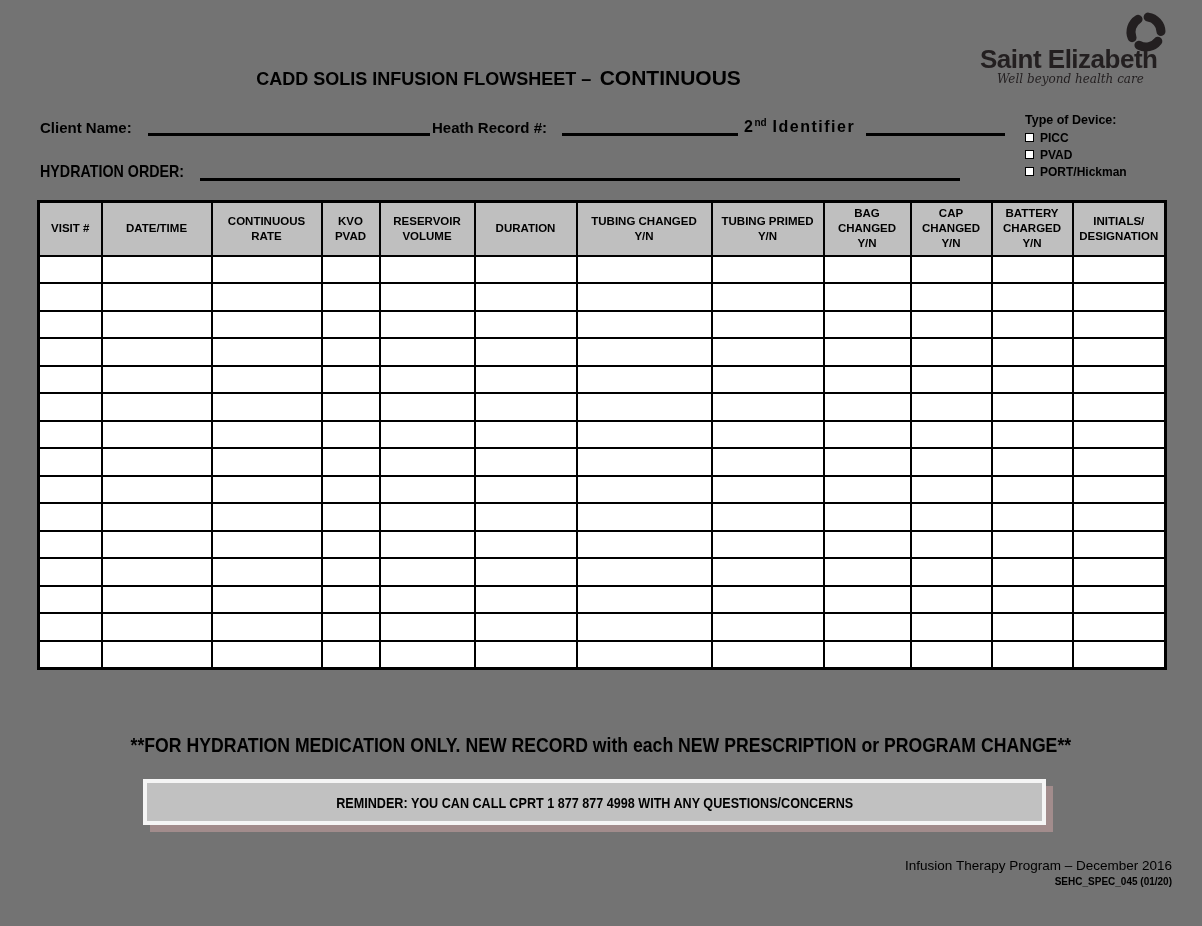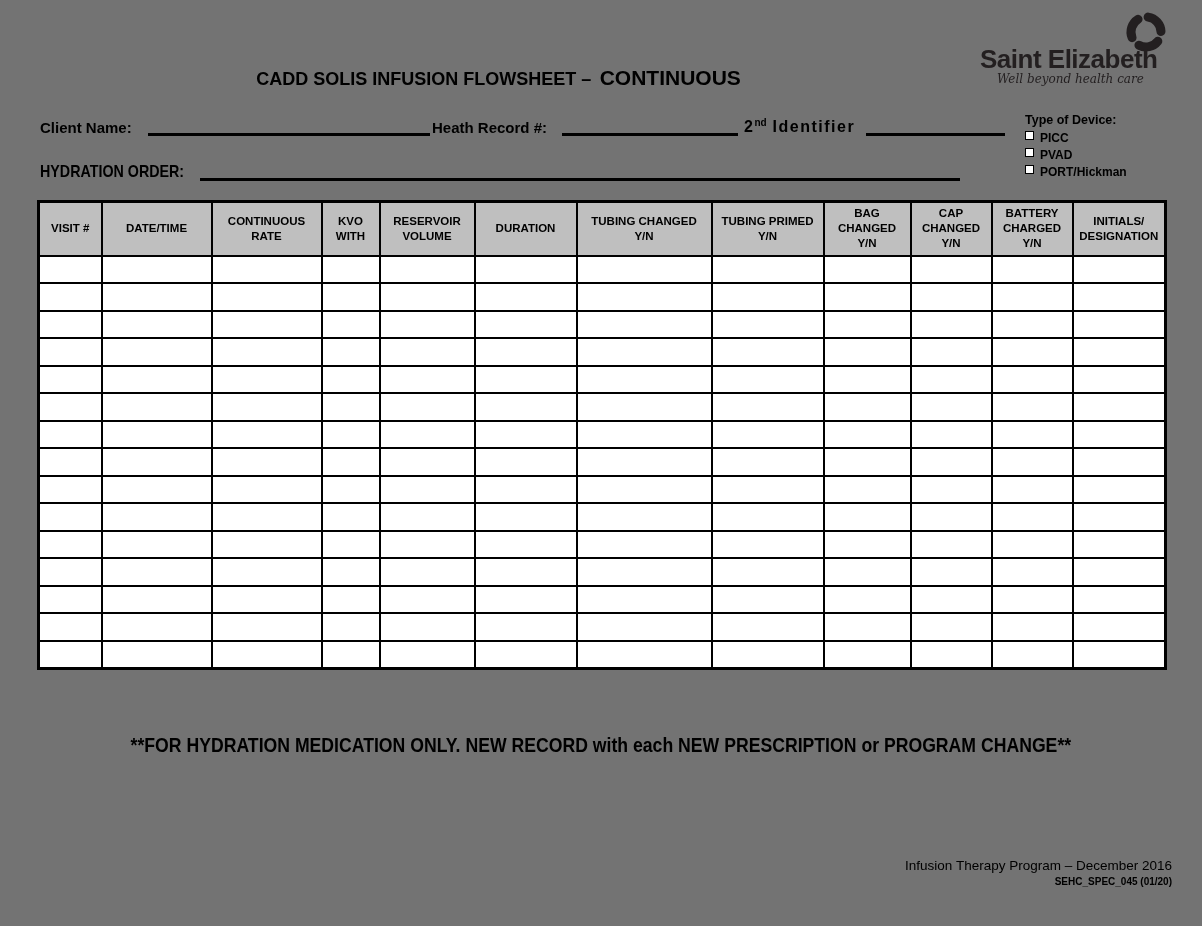--- a/index.html
+++ b/index.html
@@ -19,21 +19,21 @@
   .title-emph { font-size:21px; font-weight:bold; margin-left:4px; }
 
   
   .lbl { position:absolute; font-weight:bold; font-size:15px; white-space:nowrap; }
   .fill-line { position:absolute; height:3px; background:#000; }
   .id-label { letter-spacing:1.5px; font-size:16px; }
   .id-label sup { font-size:10px; letter-spacing:0;margin-top:32px; }
 
   .device-block { position:absolute; left:1025px; top:113px; width:165px; }
   .device-title { font-size:12.5px; font-weight:bold; }
-  .device-option { display:flex; align-items:flex-start; margin-top:4px; height:13px; }
+  .device-option { display:flex; align-items:center; margin-top:4px; height:13px; }
   .checkbox { width:9px; height:9px; border:1.5px solid #000; background:#fff; margin-right:6px; flex:0 0 auto; }
   .device-option span.optlabel { font-size:12px; font-weight:bold; white-space:nowrap; }
 
   .cond { display:inline-block; transform:scaleX(0.84); transform-origin:left center; white-space:nowrap; }
   .cond-c { display:inline-block; transform:scaleX(0.84); transform-origin:center center; white-space:nowrap; }
 
   .hydration-label { font-size:17px; }
 
   
   .flowsheet { position:absolute; left:37px; top:200px; width:1127px; border-collapse:collapse; table-layout:fixed; }
@@ -129,21 +129,21 @@
         <col style="width: 81px;">
         <col style="width: 93px;">
       </colgroup>
       <thead>
         <tr>
           <th>VISIT #</th>
           <th>DATE/TIME</th>
           <th>CONTINUOUS
 RATE</th>
           <th>KVO
-WITH</th>
+PVAD</th>
           <th>RESERVOIR
 VOLUME</th>
           <th>DURATION</th>
           <th>TUBING CHANGED
 Y/N</th>
           <th>TUBING PRIMED
 Y/N</th>
           <th>BAG
 CHANGED
 Y/N</th>
@@ -368,19 +368,24 @@
           <td></td>
           <td></td>
         </tr>
       </tbody>
     </table>
 
   <div class="table-note">
     <span class="cond-c">**FOR HYDRATION MEDICATION ONLY. NEW RECORD with each NEW PRESCRIPTION or PROGRAM CHANGE**</span>
   </div>
 
+  <div class="reminder-box">
+    <div class="reminder-inner">
+      <span class="reminder-text cond-c">REMINDER: YOU CAN CALL CPRT 1 877 877 4998 WITH ANY QUESTIONS/CONCERNS</span>
+    </div>
+  </div>
 
   <div class="program-block">
     <div class="program-line">Infusion Therapy Program – December 2016</div>
     <div class="doc-code">SEHC_SPEC_045 (01/20)</div>
   </div>
 
 </div>
 
 </body></html>

